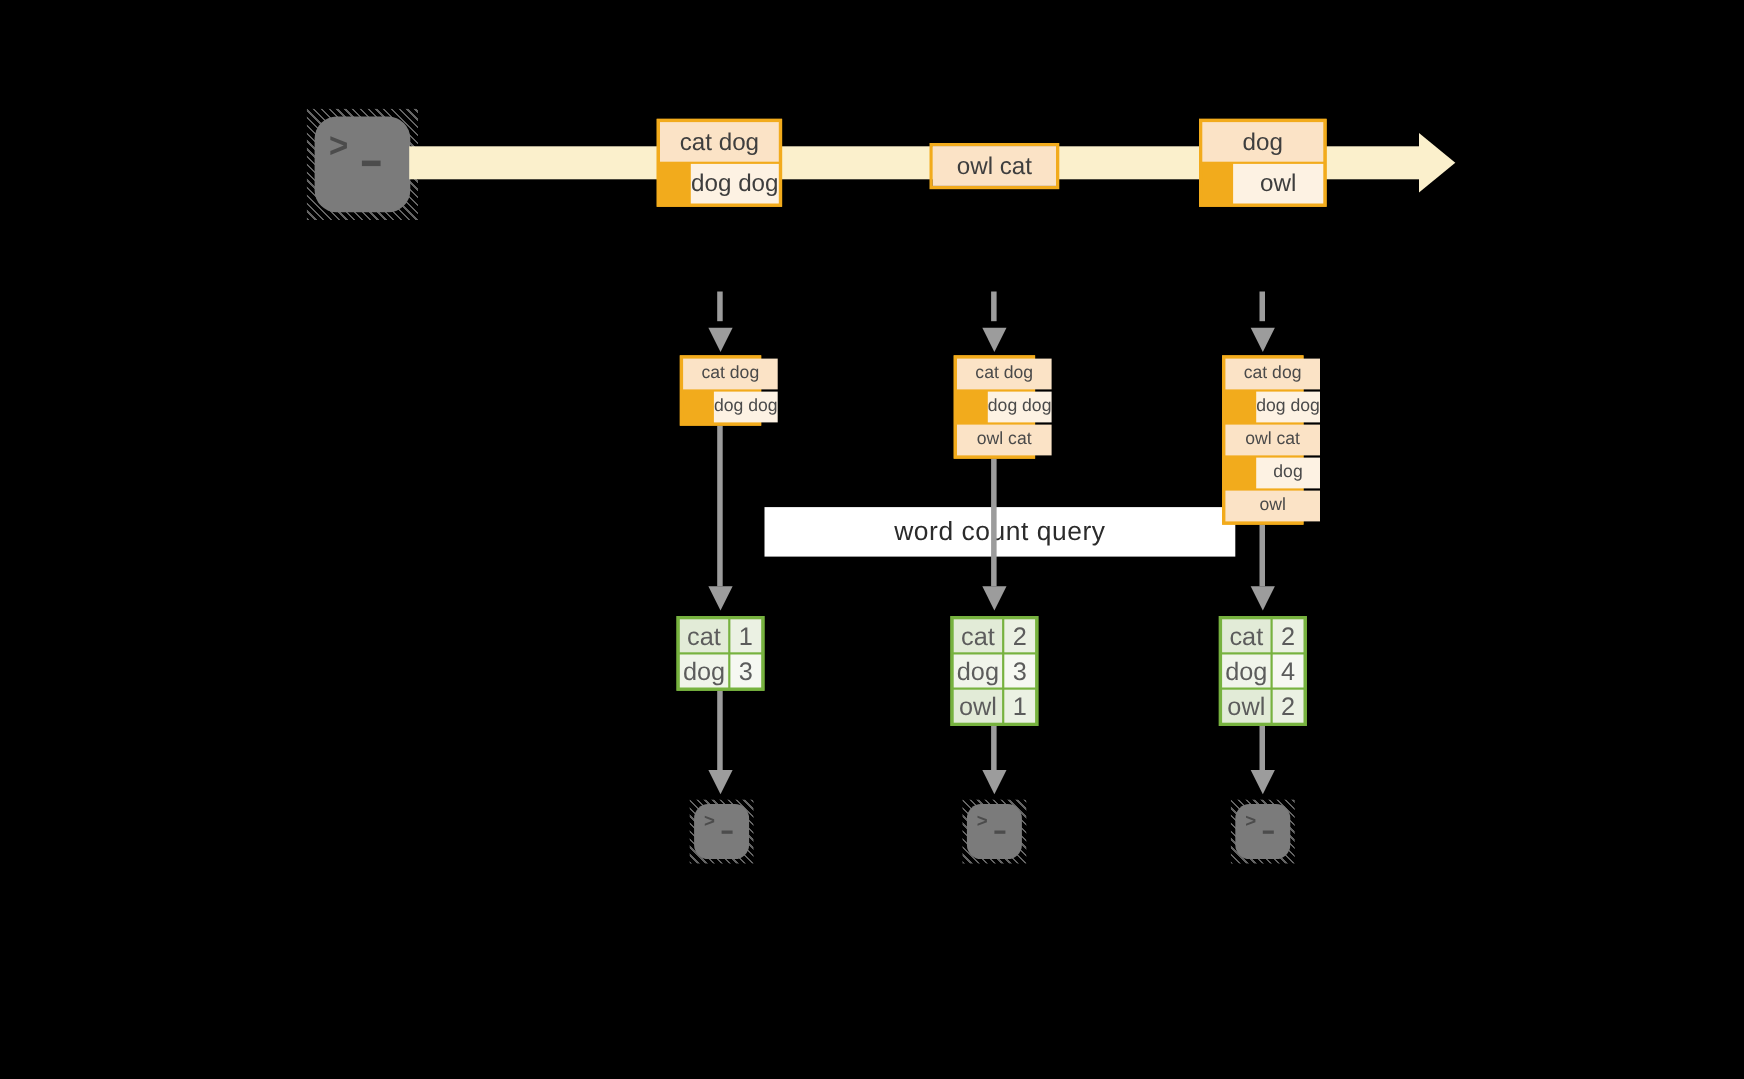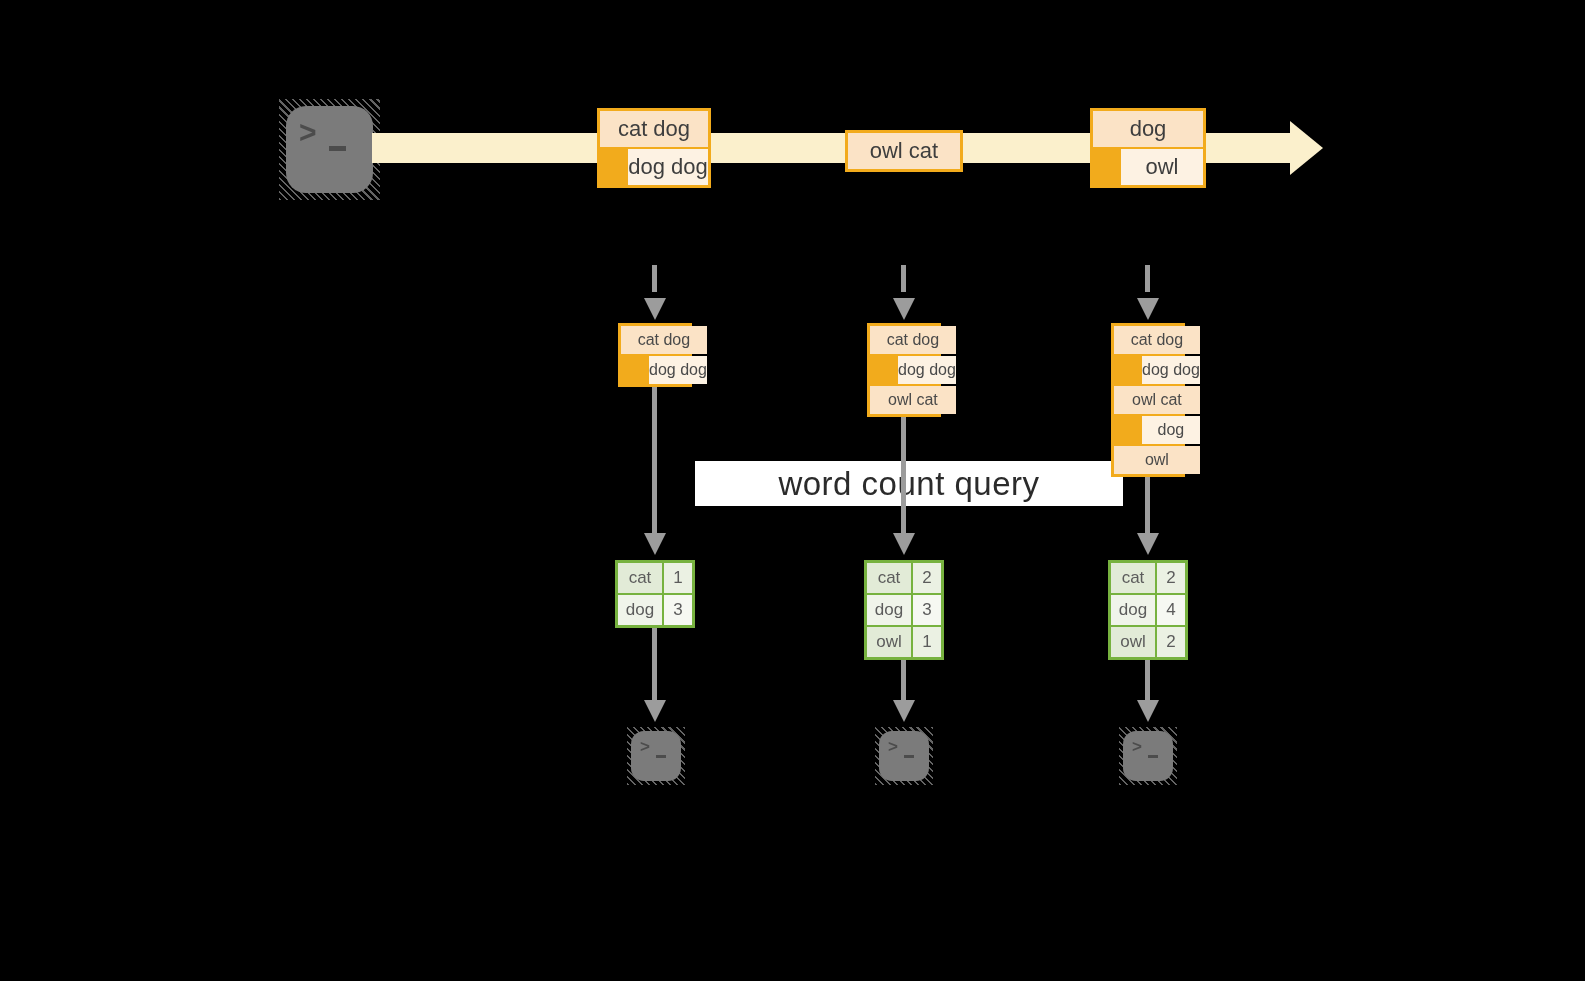--- a/index.html
+++ b/index.html
@@ -40,21 +40,21 @@
   .fb{background:#fdf2e3;margin-left:28px;}
   
   .stack{width:68px;}
   .stack .cell{height:28px;line-height:28px;text-align:center;font-size:16px;color:#4a4a4a;white-space:nowrap;}
   #stack-0{left:618px;top:323px;}
   #stack-1{left:867px;top:323px;}
   #stack-2{left:1111px;top:323px;}
   
   .query-band{
     position:absolute;left:695px;top:461px;width:428px;height:45px;background:#ffffff;z-index:1;
-    display:flex;align-items:center;justify-content:center;font-size:33px;color:#2b2b2b;letter-spacing:.5px;
+    display:flex;align-items:center;justify-content:center;font-size:24px;color:#2b2b2b;letter-spacing:.5px;
   }
   
   .vline{position:absolute;width:5px;background:#9c9c9c;z-index:2;}
   .tri-down{position:absolute;width:0;height:0;z-index:2;
     border-left:11px solid transparent;border-right:11px solid transparent;border-top:22px solid #9c9c9c;}
   #dash-0{left:652px;} #dash-1{left:901px;} #dash-2{left:1145px;}
   .dash{top:265px;height:27px;}
   #dhead-0{left:644px;} #dhead-1{left:893px;} #dhead-2{left:1137px;}
   .dhead{top:298px;}
   #sline-0{left:652px;top:387px;height:146px;}
@@ -66,21 +66,21 @@
   #tline-1{left:901px;top:660px;height:40px;}
   #tline-2{left:1145px;top:660px;height:40px;}
   #thead-0{left:644px;} #thead-1{left:893px;} #thead-2{left:1137px;}
   .thead{top:700px;}
   
   .counts{
     position:absolute;top:560px;border:3px solid #77b23f;background:#77b23f;
     display:grid;grid-template-columns:44px 28px;gap:2px;z-index:3;
   }
   #counts-0{left:615px;} #counts-1{left:864px;} #counts-2{left:1108px;}
-  .counts .cell{height:30px;line-height:30px;text-align:center;font-size:17px;color:#5c5c5c;}
+  .counts .cell{height:30px;line-height:30px;text-align:center;font-size:23px;color:#5c5c5c;}
   .ga{background:#e2ebd7;} .gav{background:#ebf1e3;}
   .gb{background:#f0f4ea;} .gbv{background:#f6f8f2;}
 </style>
 </head>
 <body>
 
 <div id="canvas">
 
   <div class="term-icon lg">
     <div class="term-body">

